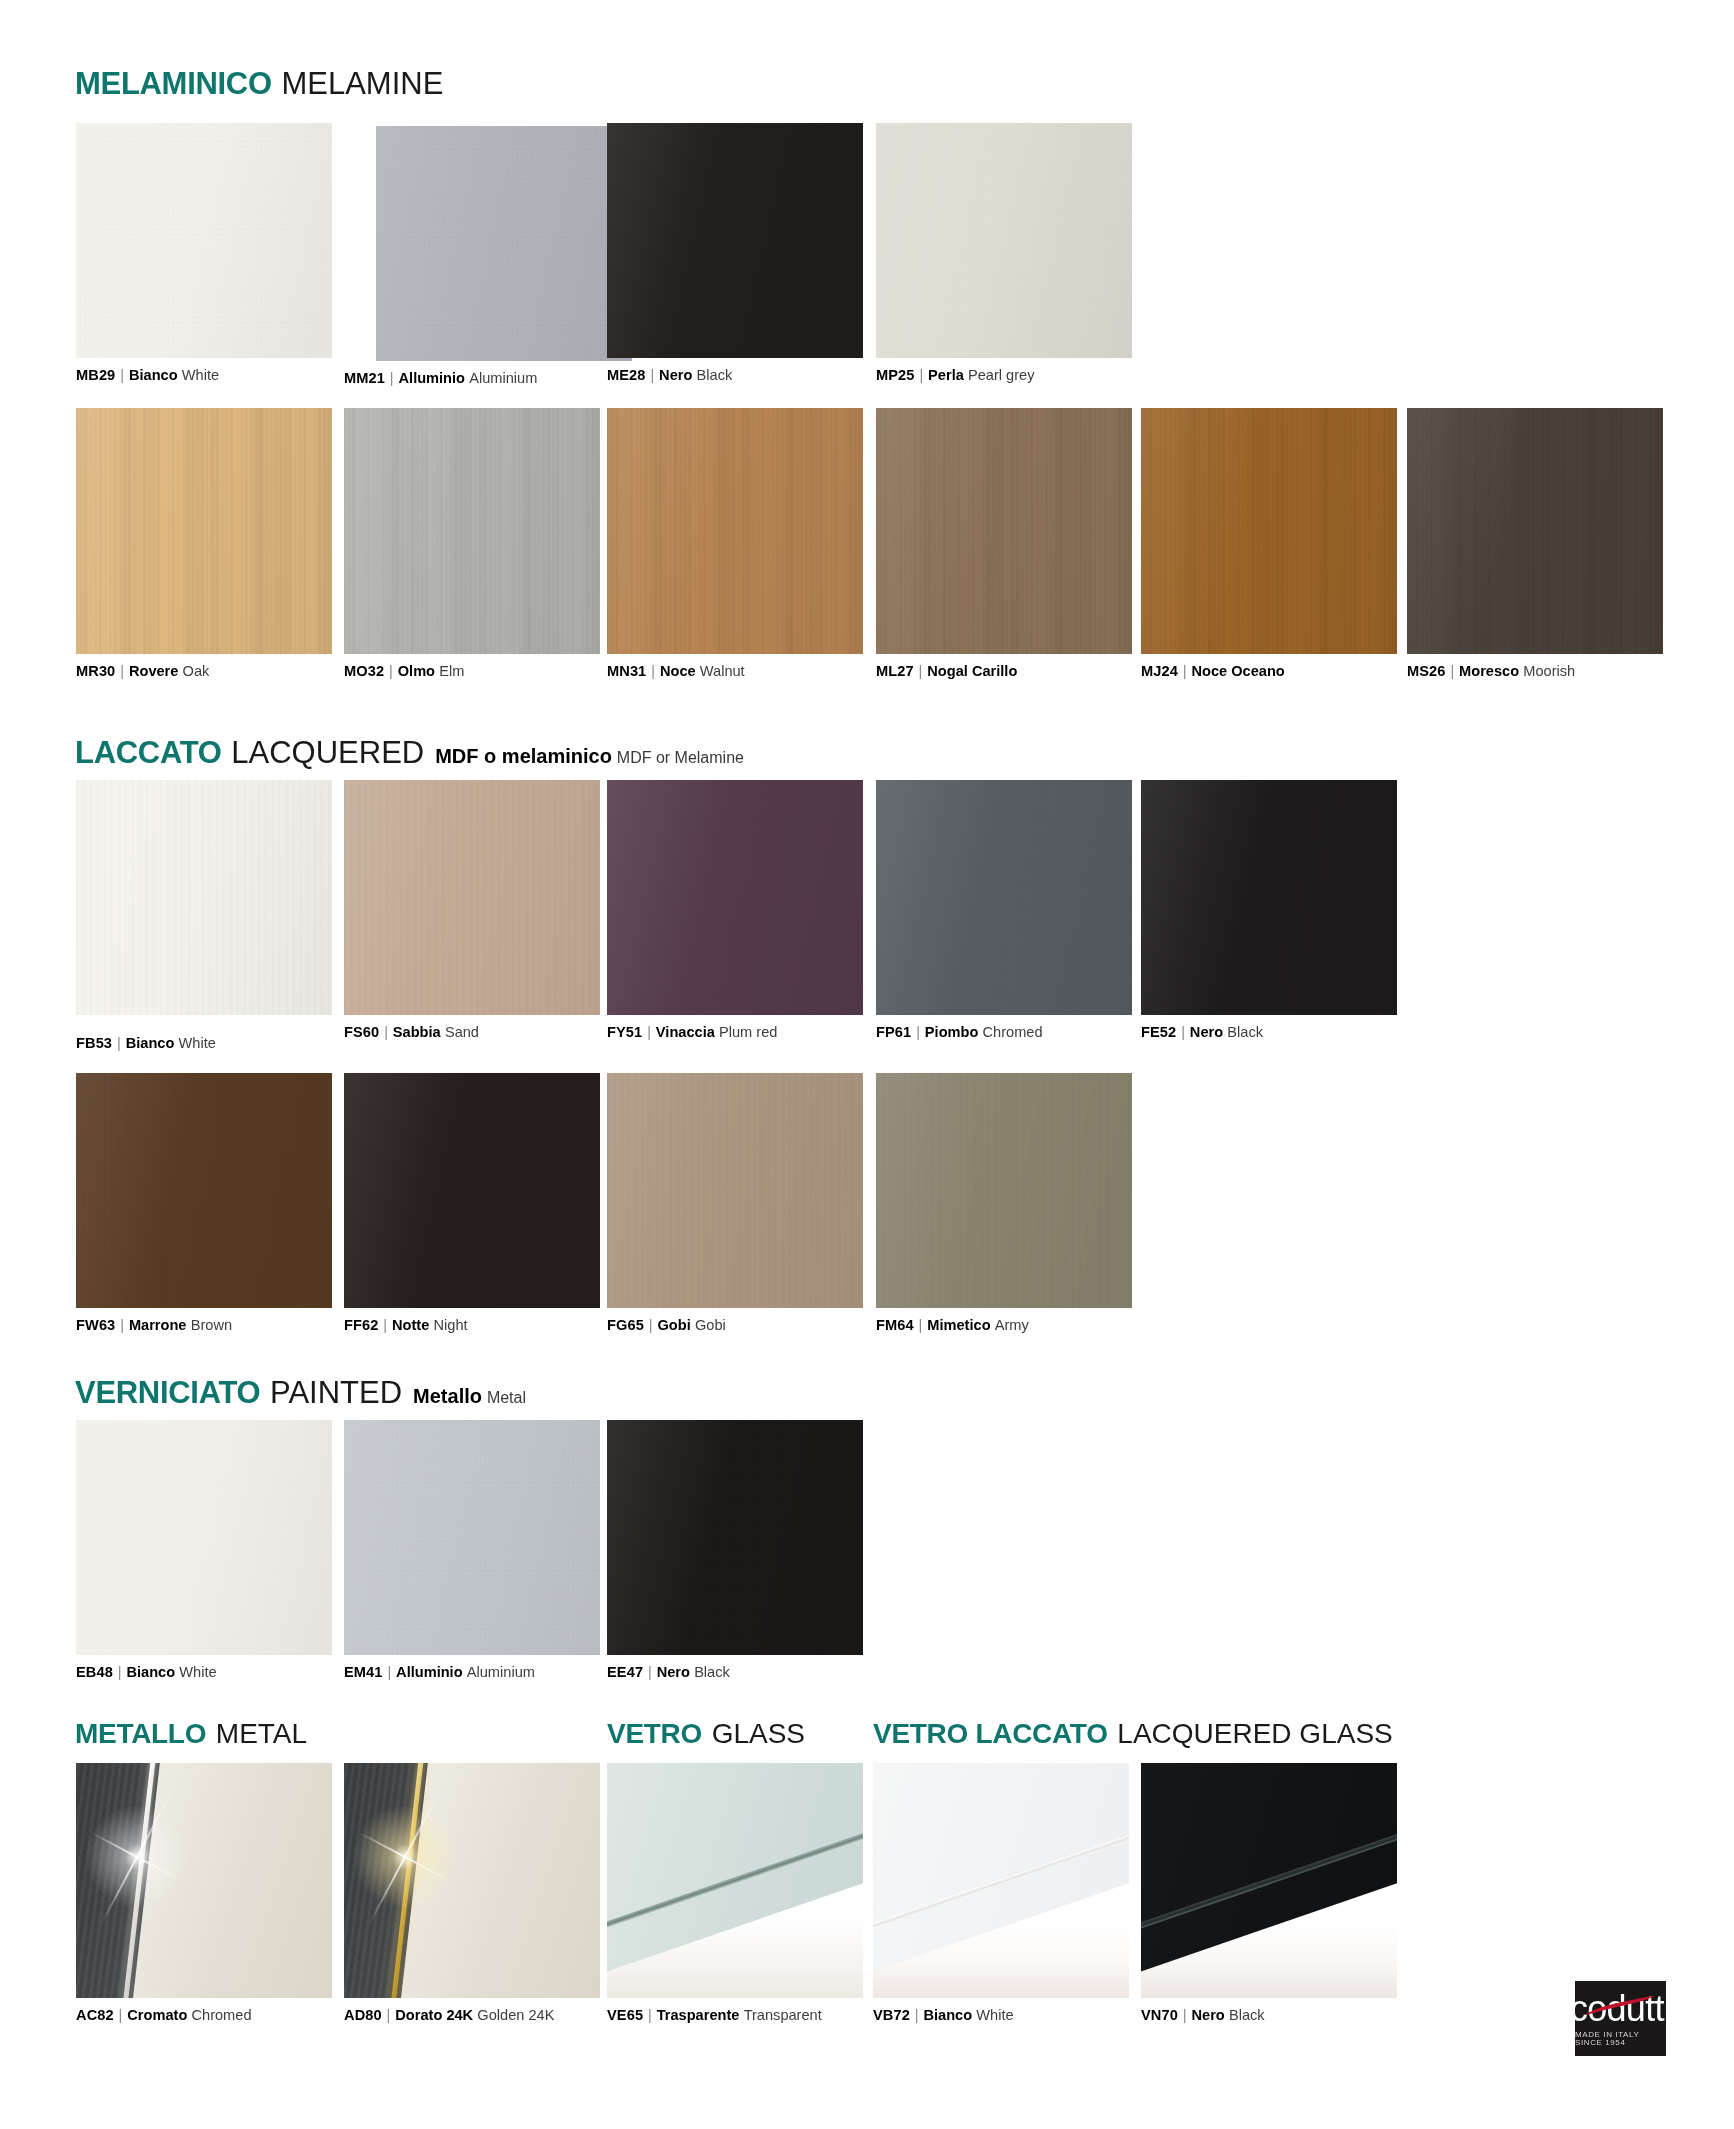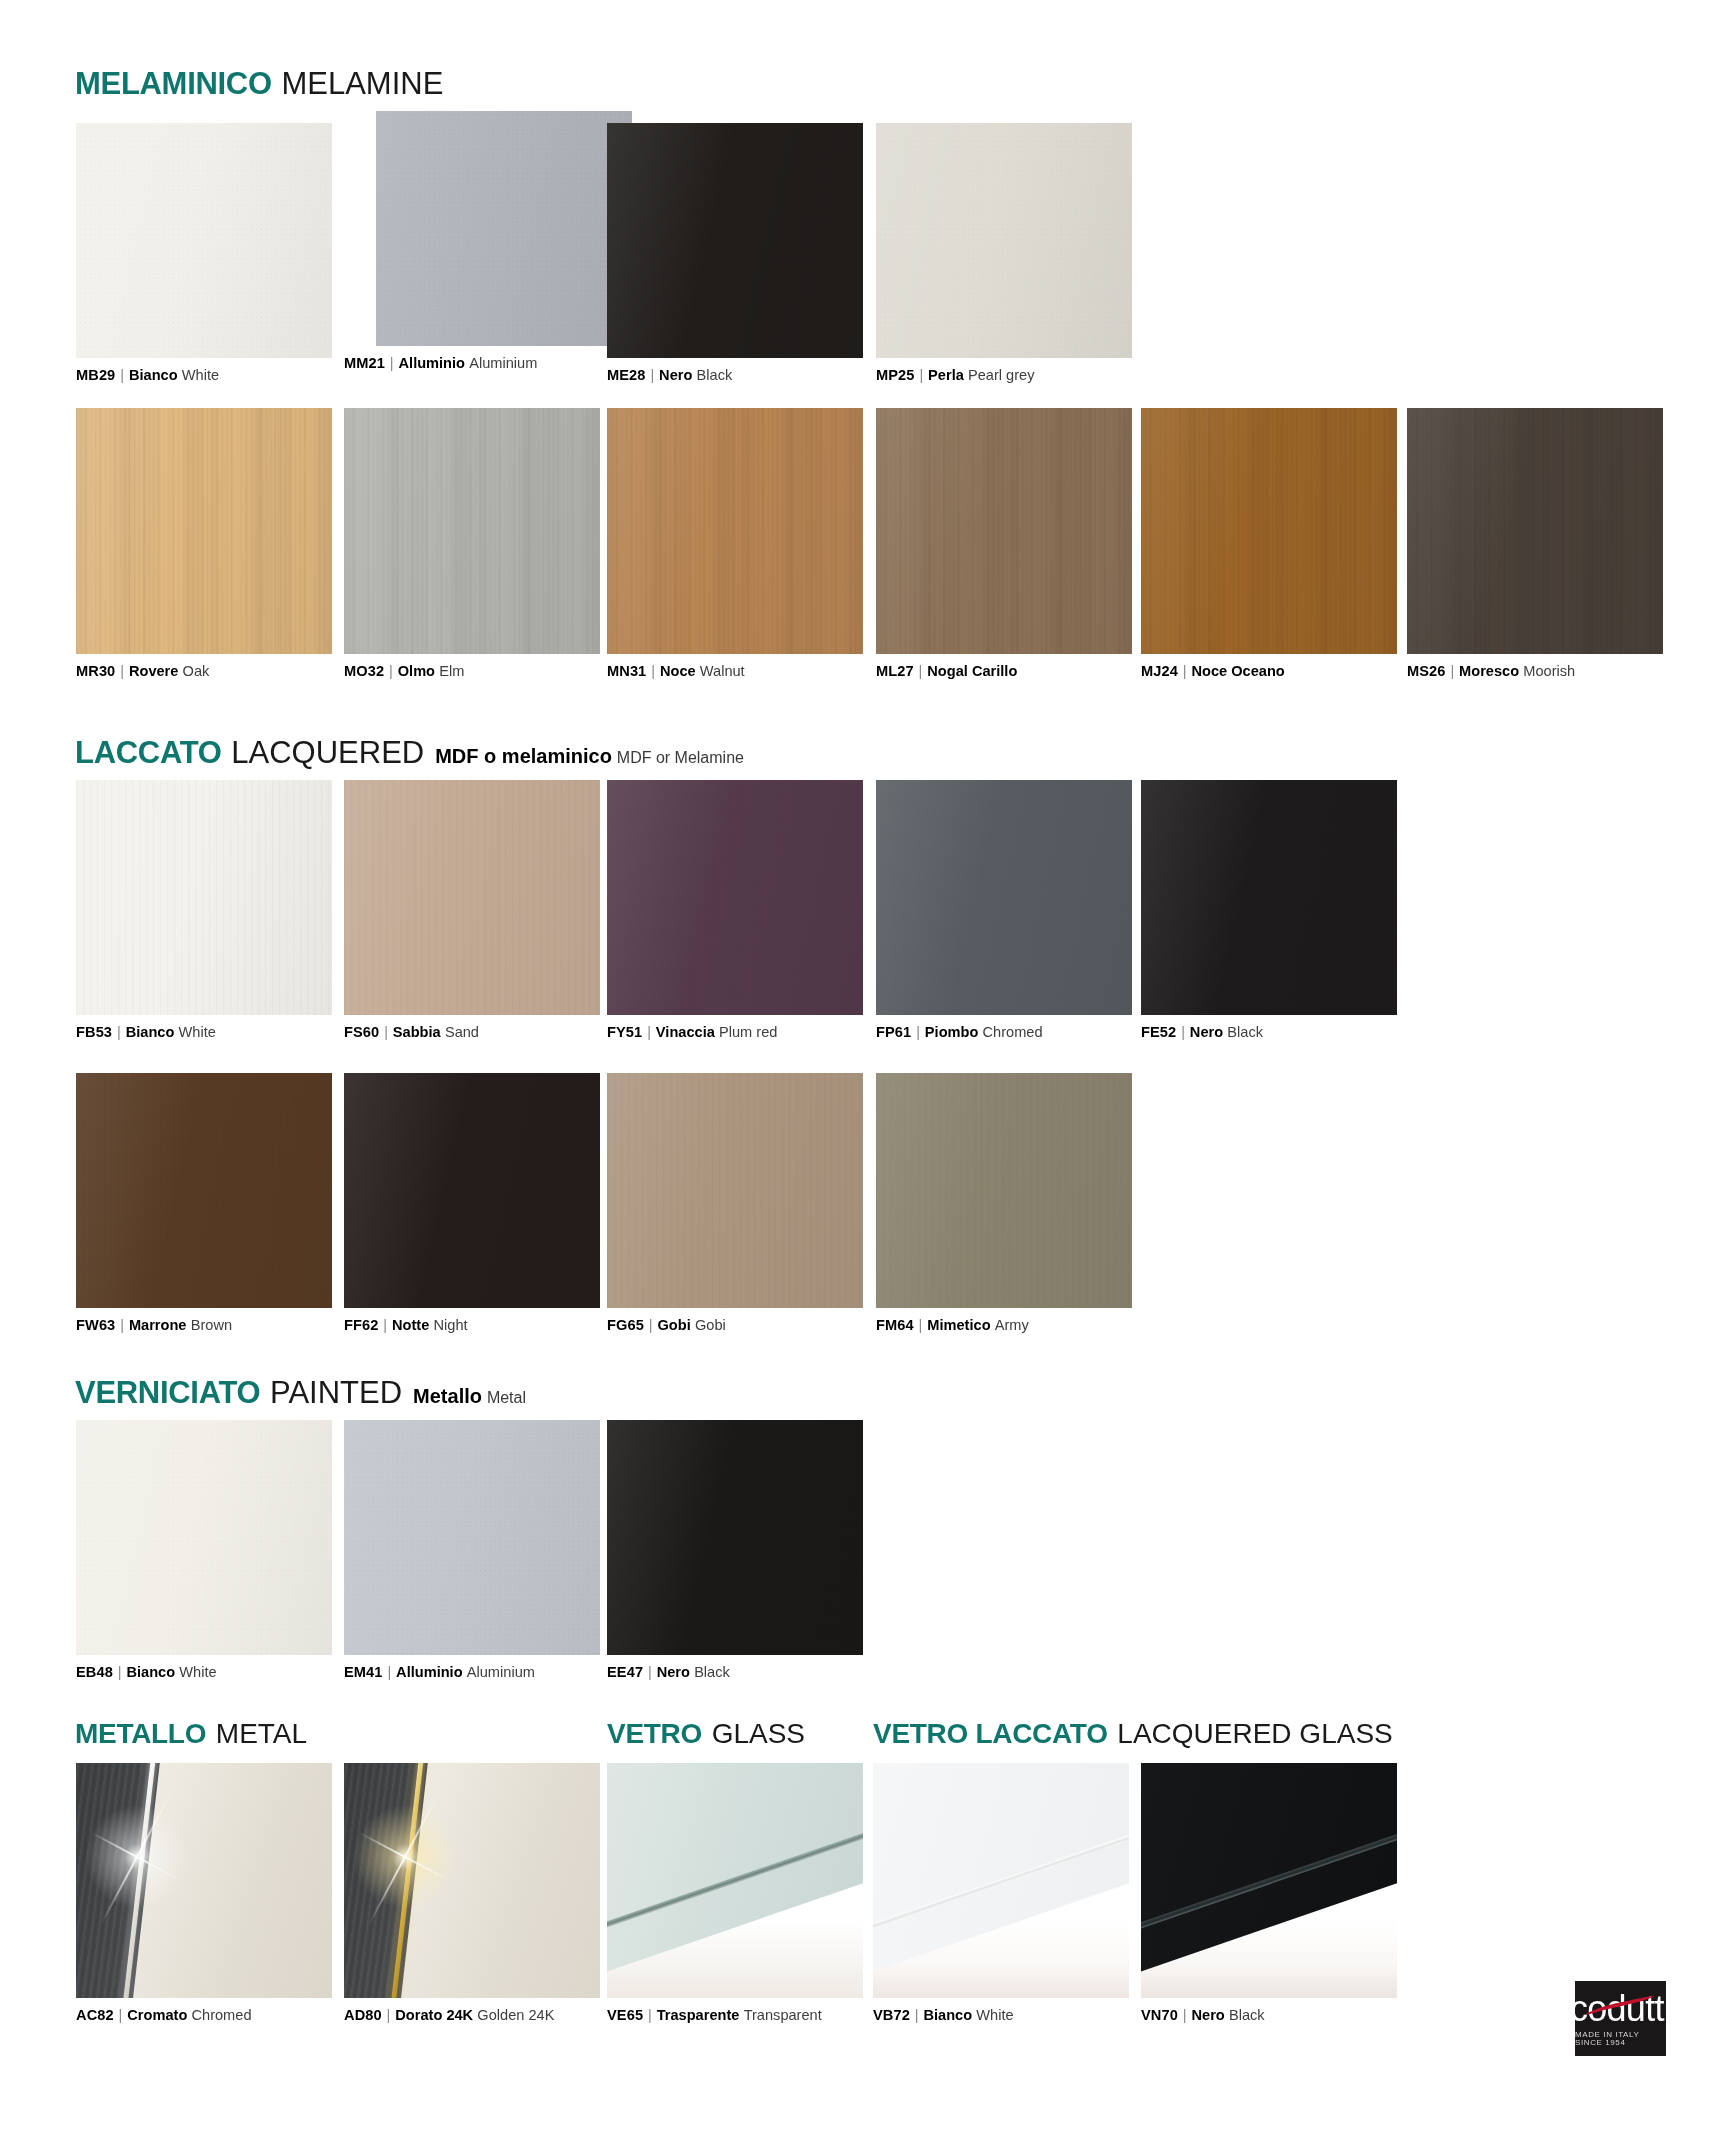--- a/index.html
+++ b/index.html
@@ -172,21 +172,21 @@
   <div class="cell" style="left:76px;top:123px;width:256px;height:235px;">
     <div class="sw" style="background:#f2f0ea;">
       <div class="speck" style="opacity:.45"></div>
       <div class="sheen"></div>
     </div>
     <div class="cap" style="top:245px;">
       <span class="code">MB29</span><span class="bar">|</span><span class="it">Bianco</span><span class="en">White</span>
     </div>
   </div>
 
-  <div class="cell" style="left:344px;top:111px;width:256px;height:235px;padding-left:32px;">
+  <div class="cell" style="left:344px;top:126px;width:256px;height:235px;padding-left:32px;">
     <div class="sw" style="background:#b1b4bb;">
       <div class="speck" style="opacity:.55"></div>
       <div class="sheen"></div>
     </div>
     <div class="cap" style="top:245px;">
       <span class="code">MM21</span><span class="bar">|</span><span class="it">Alluminio</span><span class="en">Aluminium</span>
     </div>
   </div>
 
   <div class="cell" style="left:607px;top:123px;width:256px;height:235px;">
@@ -274,21 +274,21 @@
     <span class="sec-en">LACQUERED</span>
     <span class="sec-sub-it">MDF o melaminico</span>
     <span class="sec-sub-en">MDF or Melamine</span>
   </div>
 
   <div class="cell" style="left:76px;top:780px;width:256px;height:235px;">
     <div class="sw" style="background:#f3f2ec;">
       <div class="grain-soft"></div>
       <div class="sheen"></div>
     </div>
-    <div class="cap" style="top:245px;">
+    <div class="cap" style="top:256px;">
       <span class="code">FB53</span><span class="bar">|</span><span class="it">Bianco</span><span class="en">White</span>
     </div>
   </div>
 
   <div class="cell" style="left:344px;top:780px;width:256px;height:235px;">
     <div class="sw" style="background:#c4ab96;">
       <div class="grain-soft"></div>
       <div class="sheen"></div>
     </div>
     <div class="cap" style="top:245px;">

